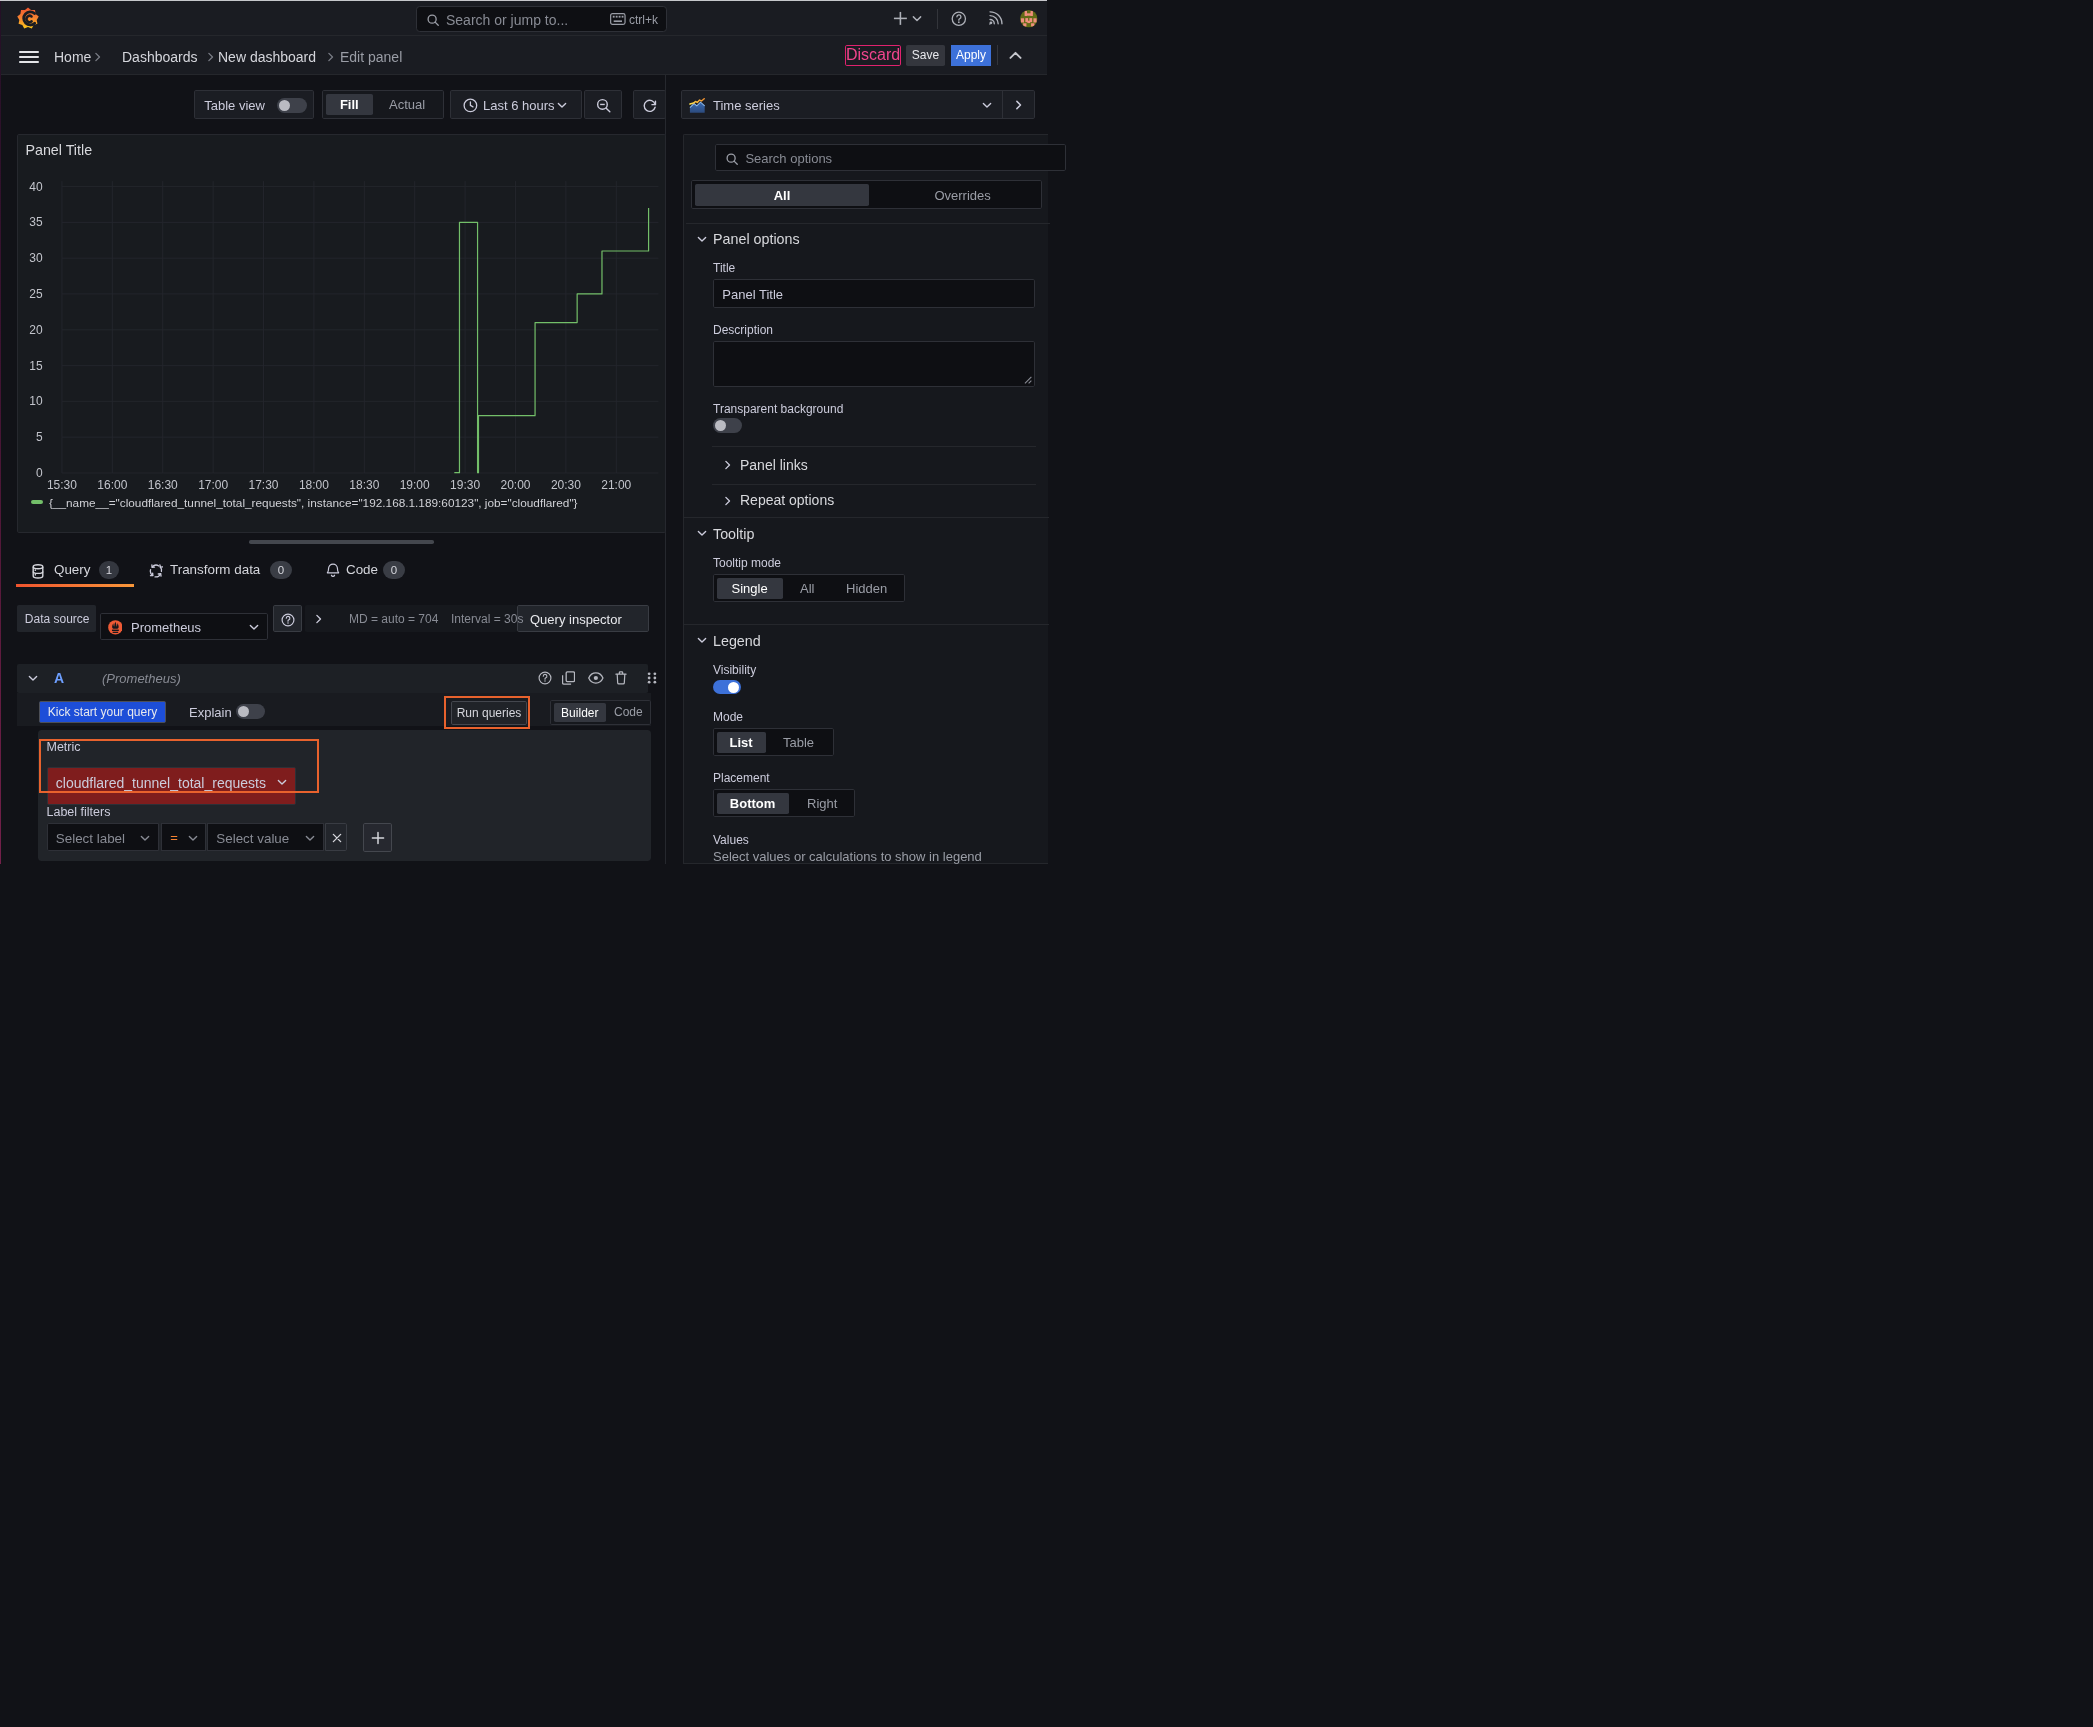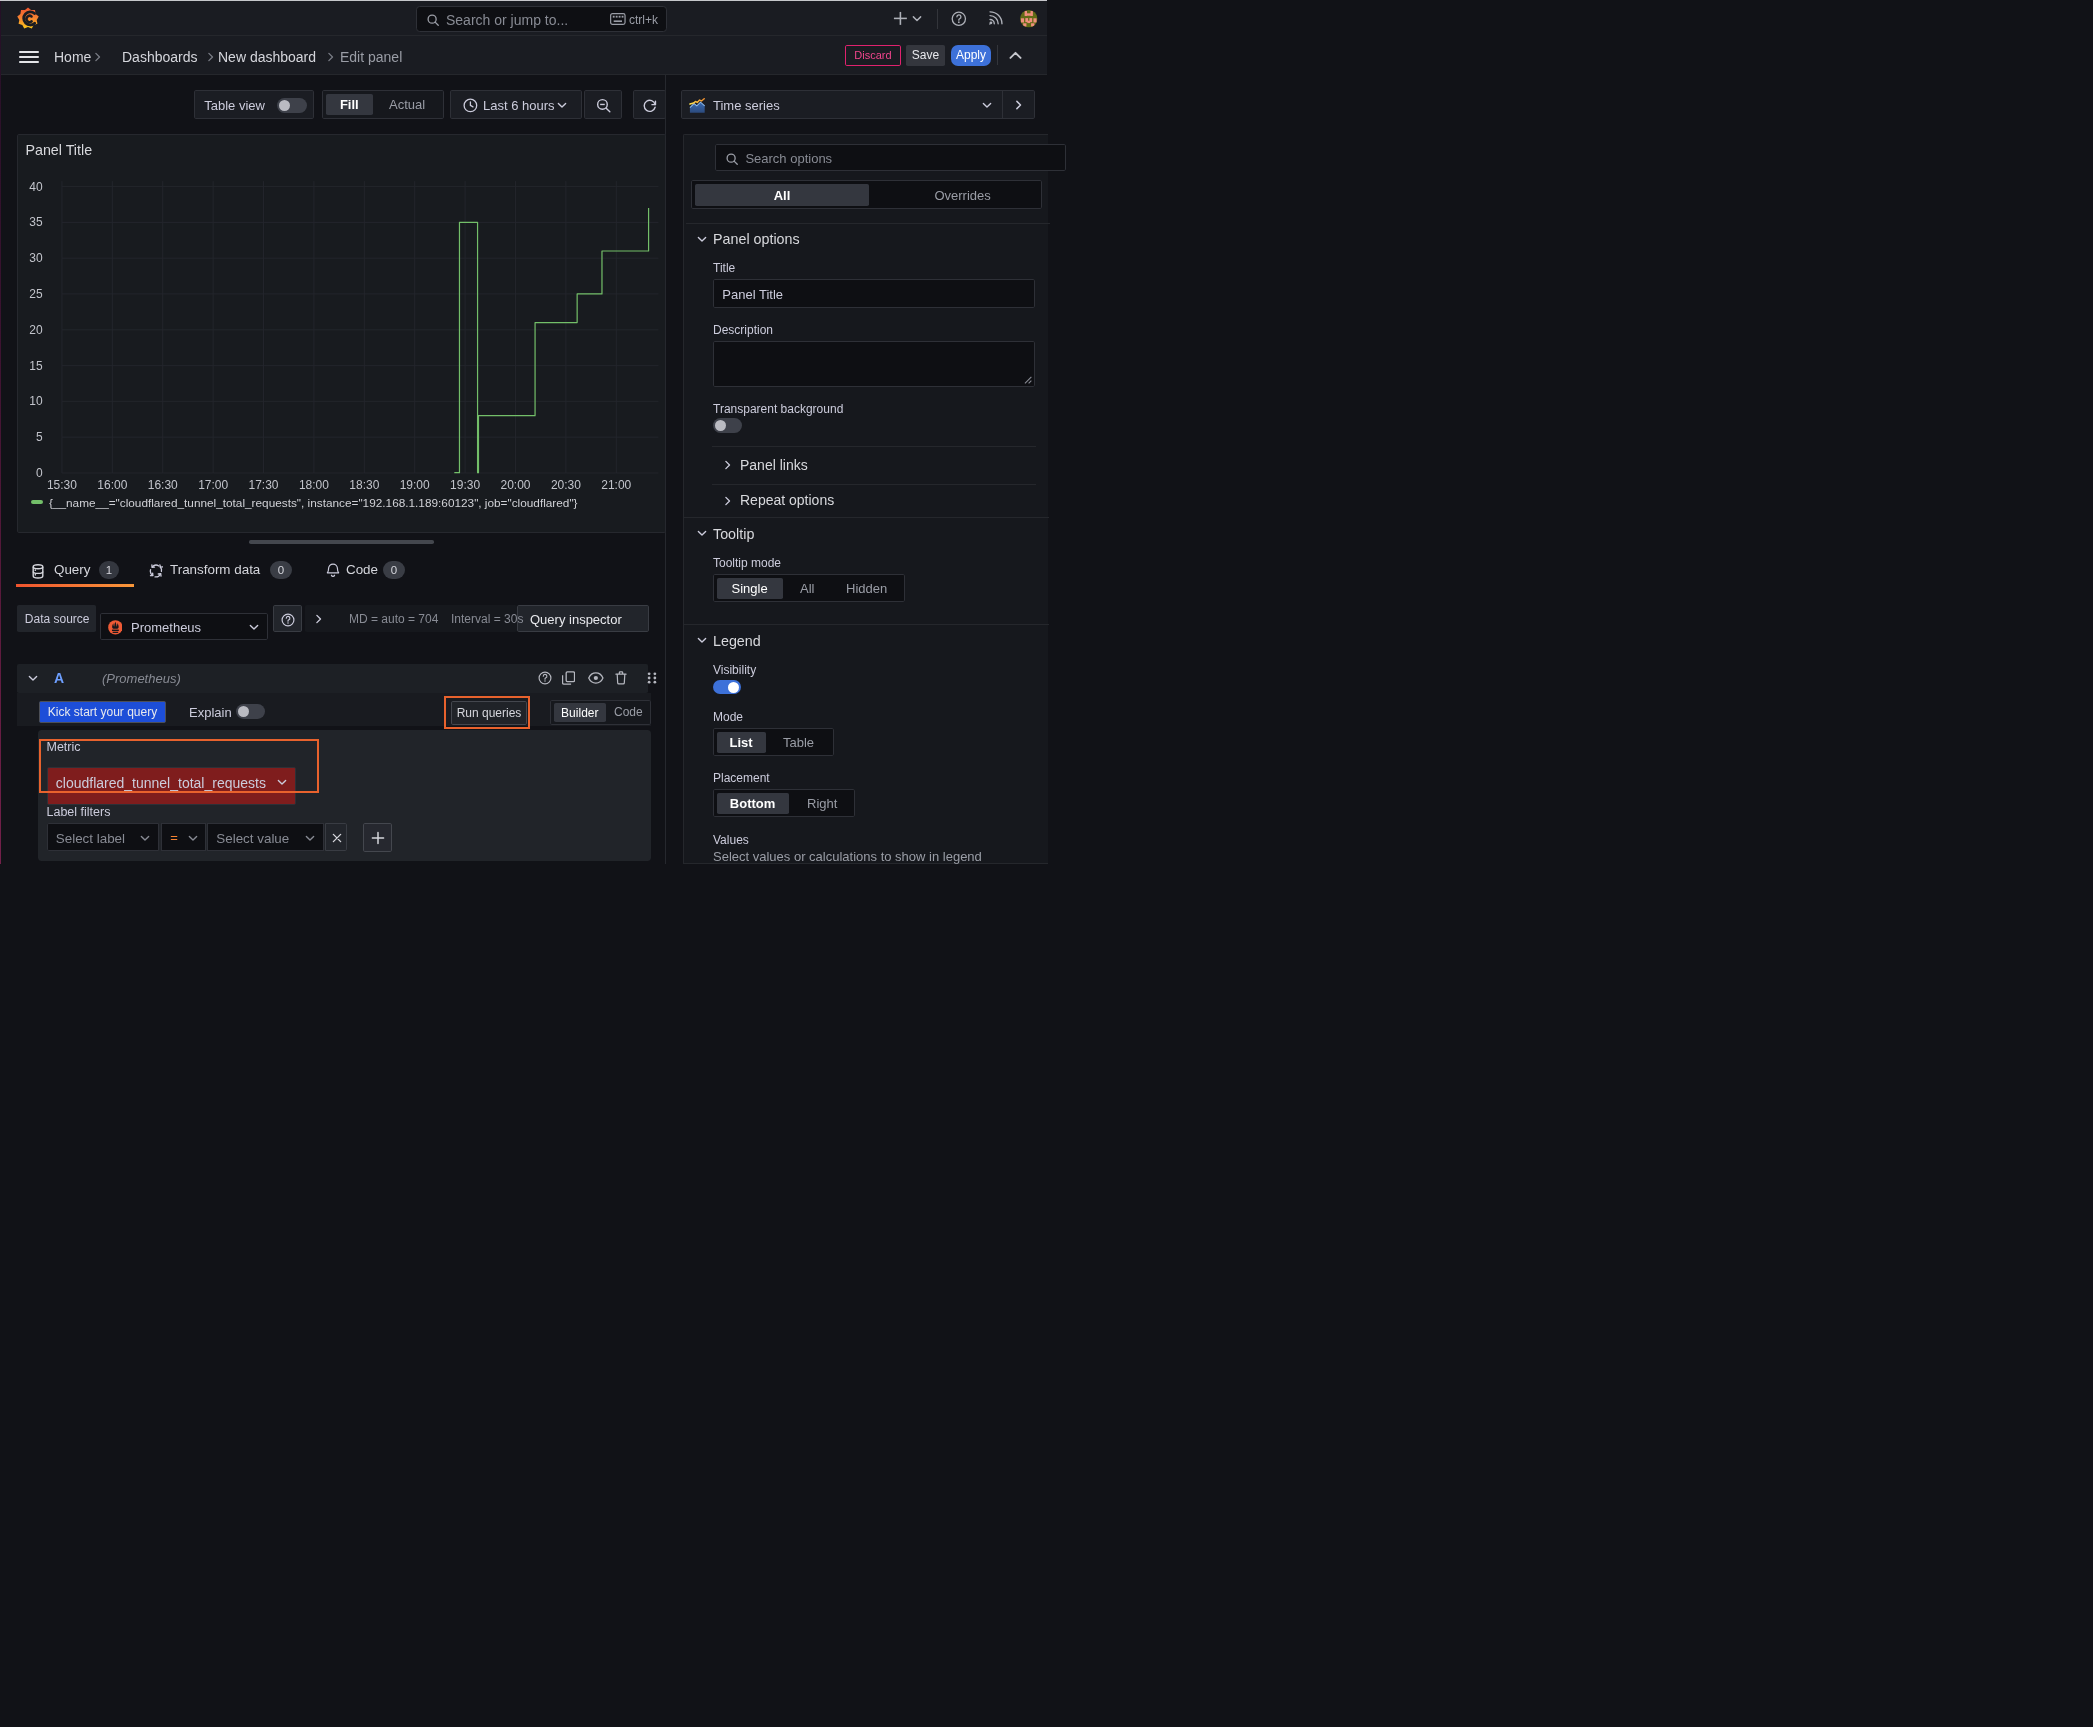--- a/index.html
+++ b/index.html
@@ -110,26 +110,26 @@
     <svg class="abs" style="left:207px;top:15.7px;" width="7.4" height="10" viewBox="0 0 8 11">
         <path d="M2 1.5 L6 5.5 L2 9.5" fill="none" stroke="#787b84" stroke-width="1.5" stroke-linecap="round" stroke-linejoin="round"></path>
       </svg>
     <div class="txt" style="left:218px;top:12.5px;font-size:14px;color:#d5d6dc;">New dashboard</div>
     <svg class="abs" style="left:327px;top:15.7px;" width="7.4" height="10" viewBox="0 0 8 11">
         <path d="M2 1.5 L6 5.5 L2 9.5" fill="none" stroke="#787b84" stroke-width="1.5" stroke-linecap="round" stroke-linejoin="round"></path>
       </svg>
     <div class="txt" style="left:340px;top:12.5px;font-size:14px;color:#9a9da6;">Edit panel</div>
 
     <div class="abs" style="left:845px;top:8.8px;width:56px;height:21px;border:0.9px solid #e0226e;border-radius:1.8px;">
-      <div class="txt" style="left:50%;top:50%;transform:translate(-50%,-50%);font-size:11px;color:#f1458d;">Discard</div>
+      <div class="txt" style="left:50%;top:50%;transform:translate(-50%,-50%);font-size:16px;color:#f1458d;">Discard</div>
     </div>
     <div class="abs" style="left:906px;top:8.8px;width:39px;height:21px;background:#34363d;border-radius:1.8px;">
       <div class="txt" style="left:50%;top:50%;transform:translate(-50%,-50%);font-size:12px;color:#e8e9ed;">Save</div>
     </div>
-    <div class="abs" style="left:951px;top:8.8px;width:40px;height:21px;background:#3d71d9;border-radius:7px;">
+    <div class="abs" style="left:951px;top:8.8px;width:40px;height:21px;background:#3d71d9;border-radius:0;">
       <div class="txt" style="left:50%;top:50%;transform:translate(-50%,-50%);font-size:12px;color:#ffffff;">Apply</div>
     </div>
     <div class="abs" style="left:997px;top:9.2px;width:0.9px;height:20px;background:#33353b;"></div>
     <svg class="abs" style="left:1009px;top:14.8px;" width="13" height="8.3" viewBox="0 0 14 9">
         <path d="M1.5 7.5 L7 2 L12.5 7.5" fill="none" stroke="#c6c7cd" stroke-width="2" stroke-linecap="round" stroke-linejoin="round"></path>
       </svg>
   </div>
 
   <div class="abs" id="toolbar" style="left:0;top:90px;width:665px;height:29px;">
 

